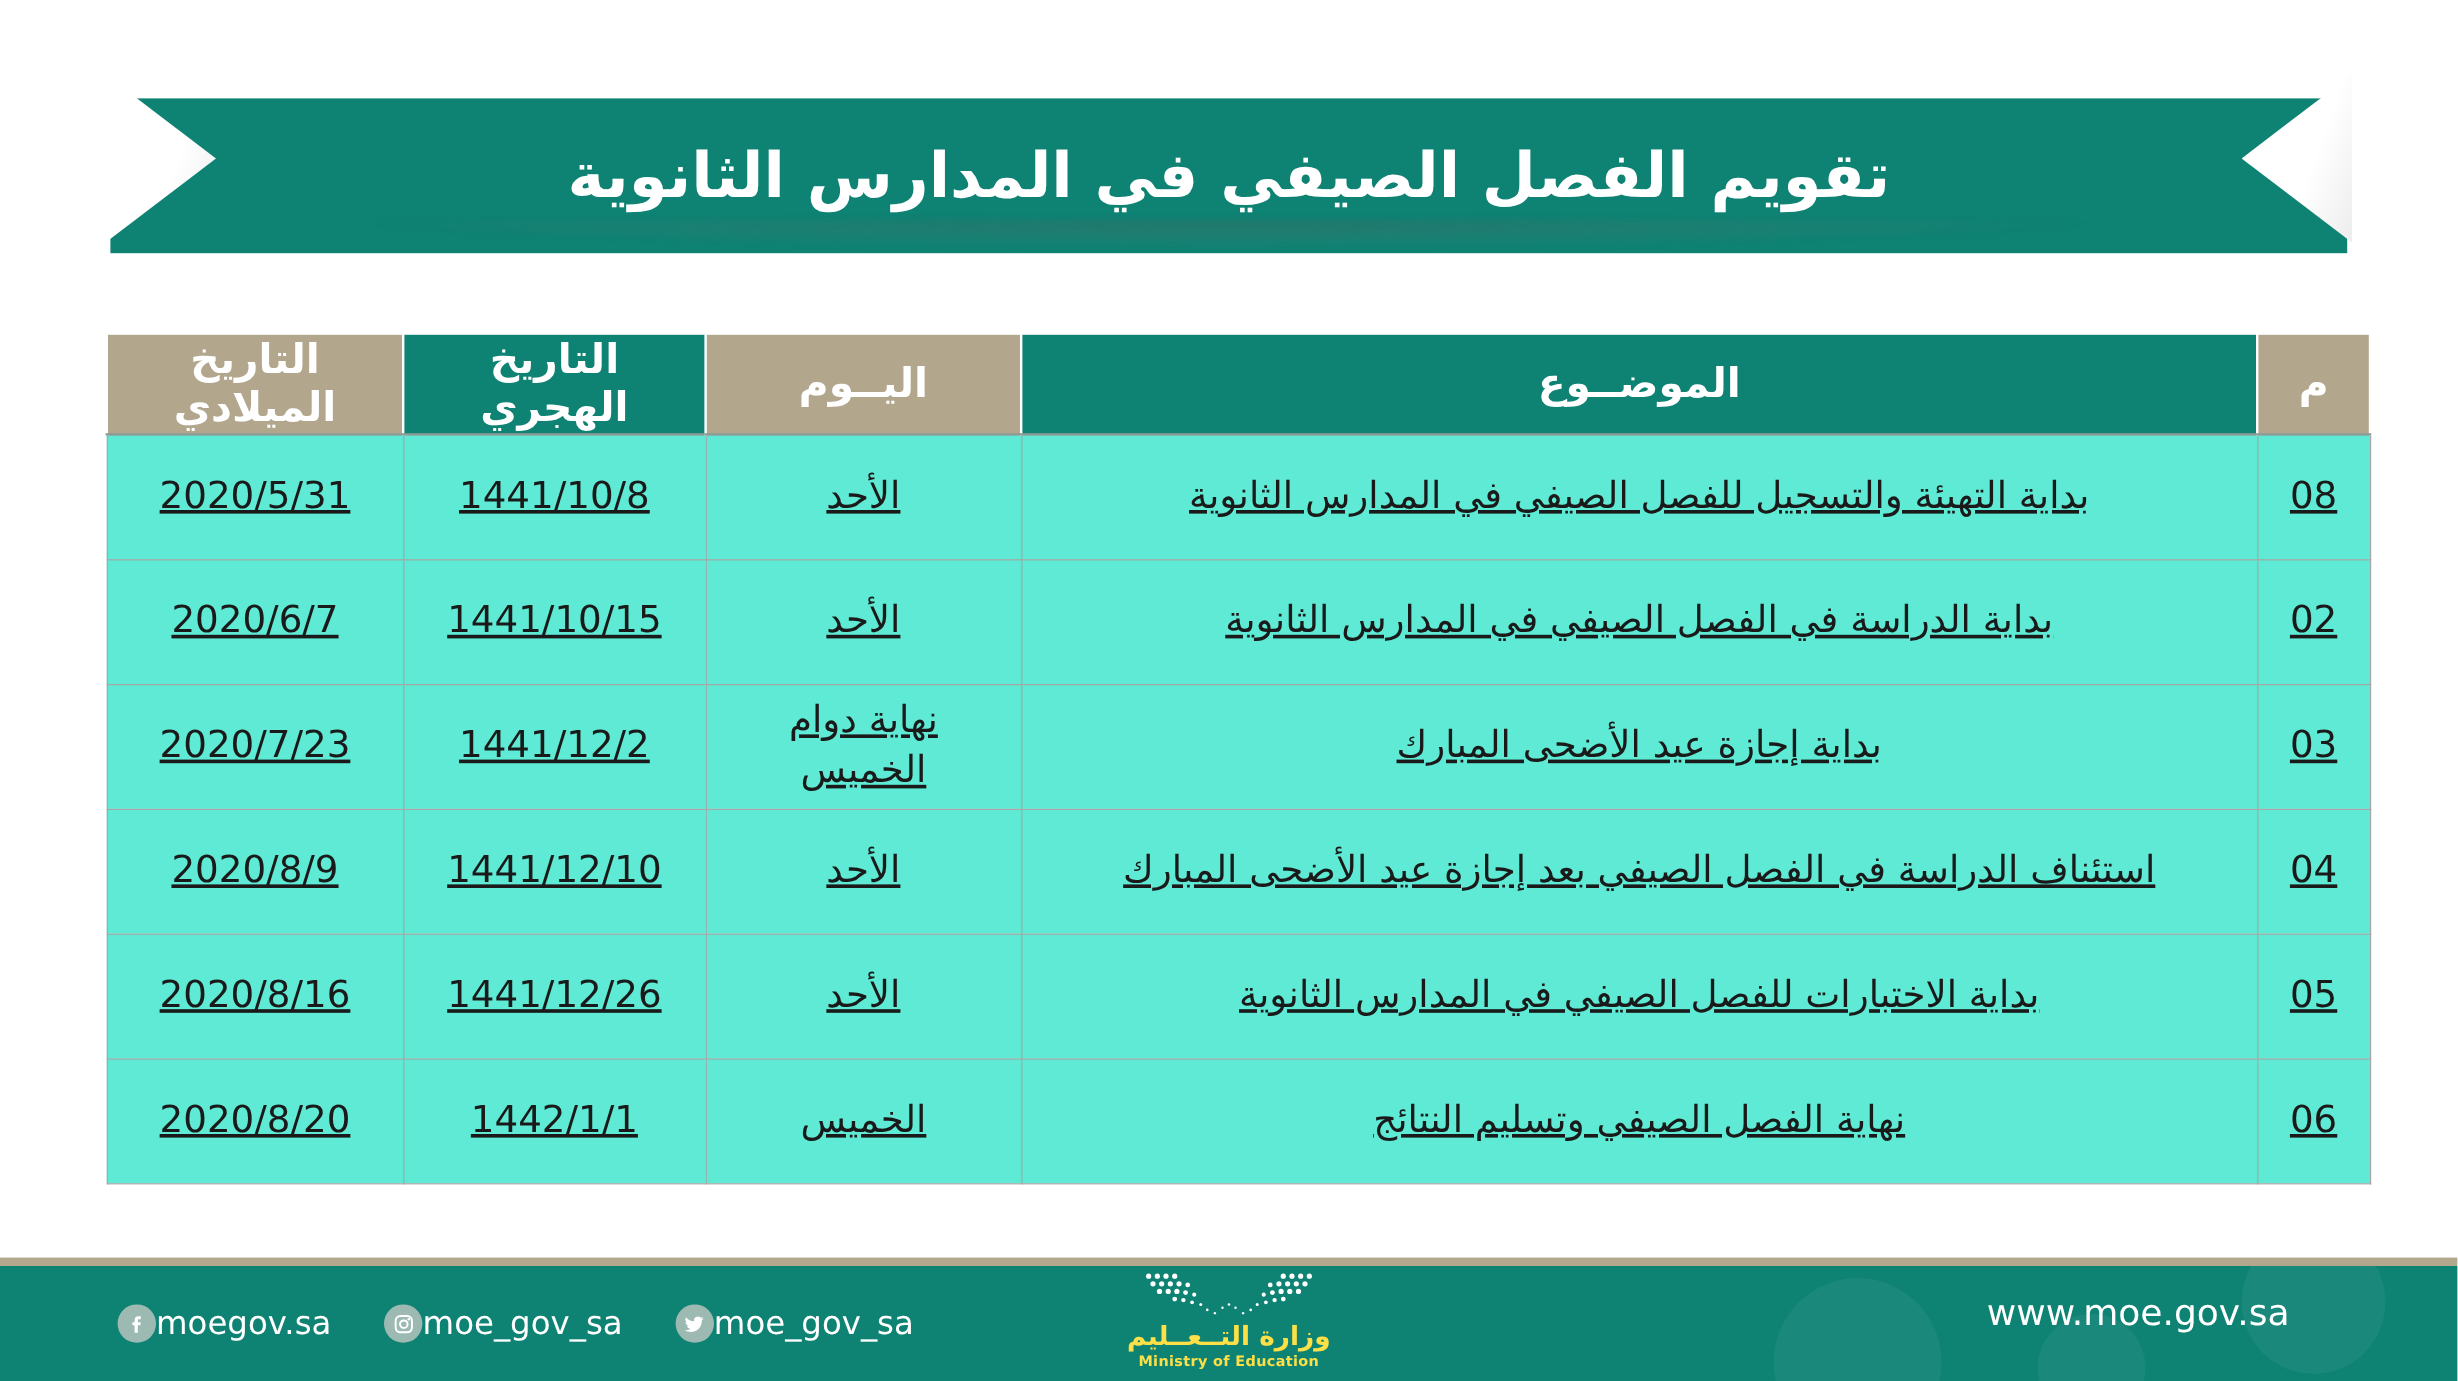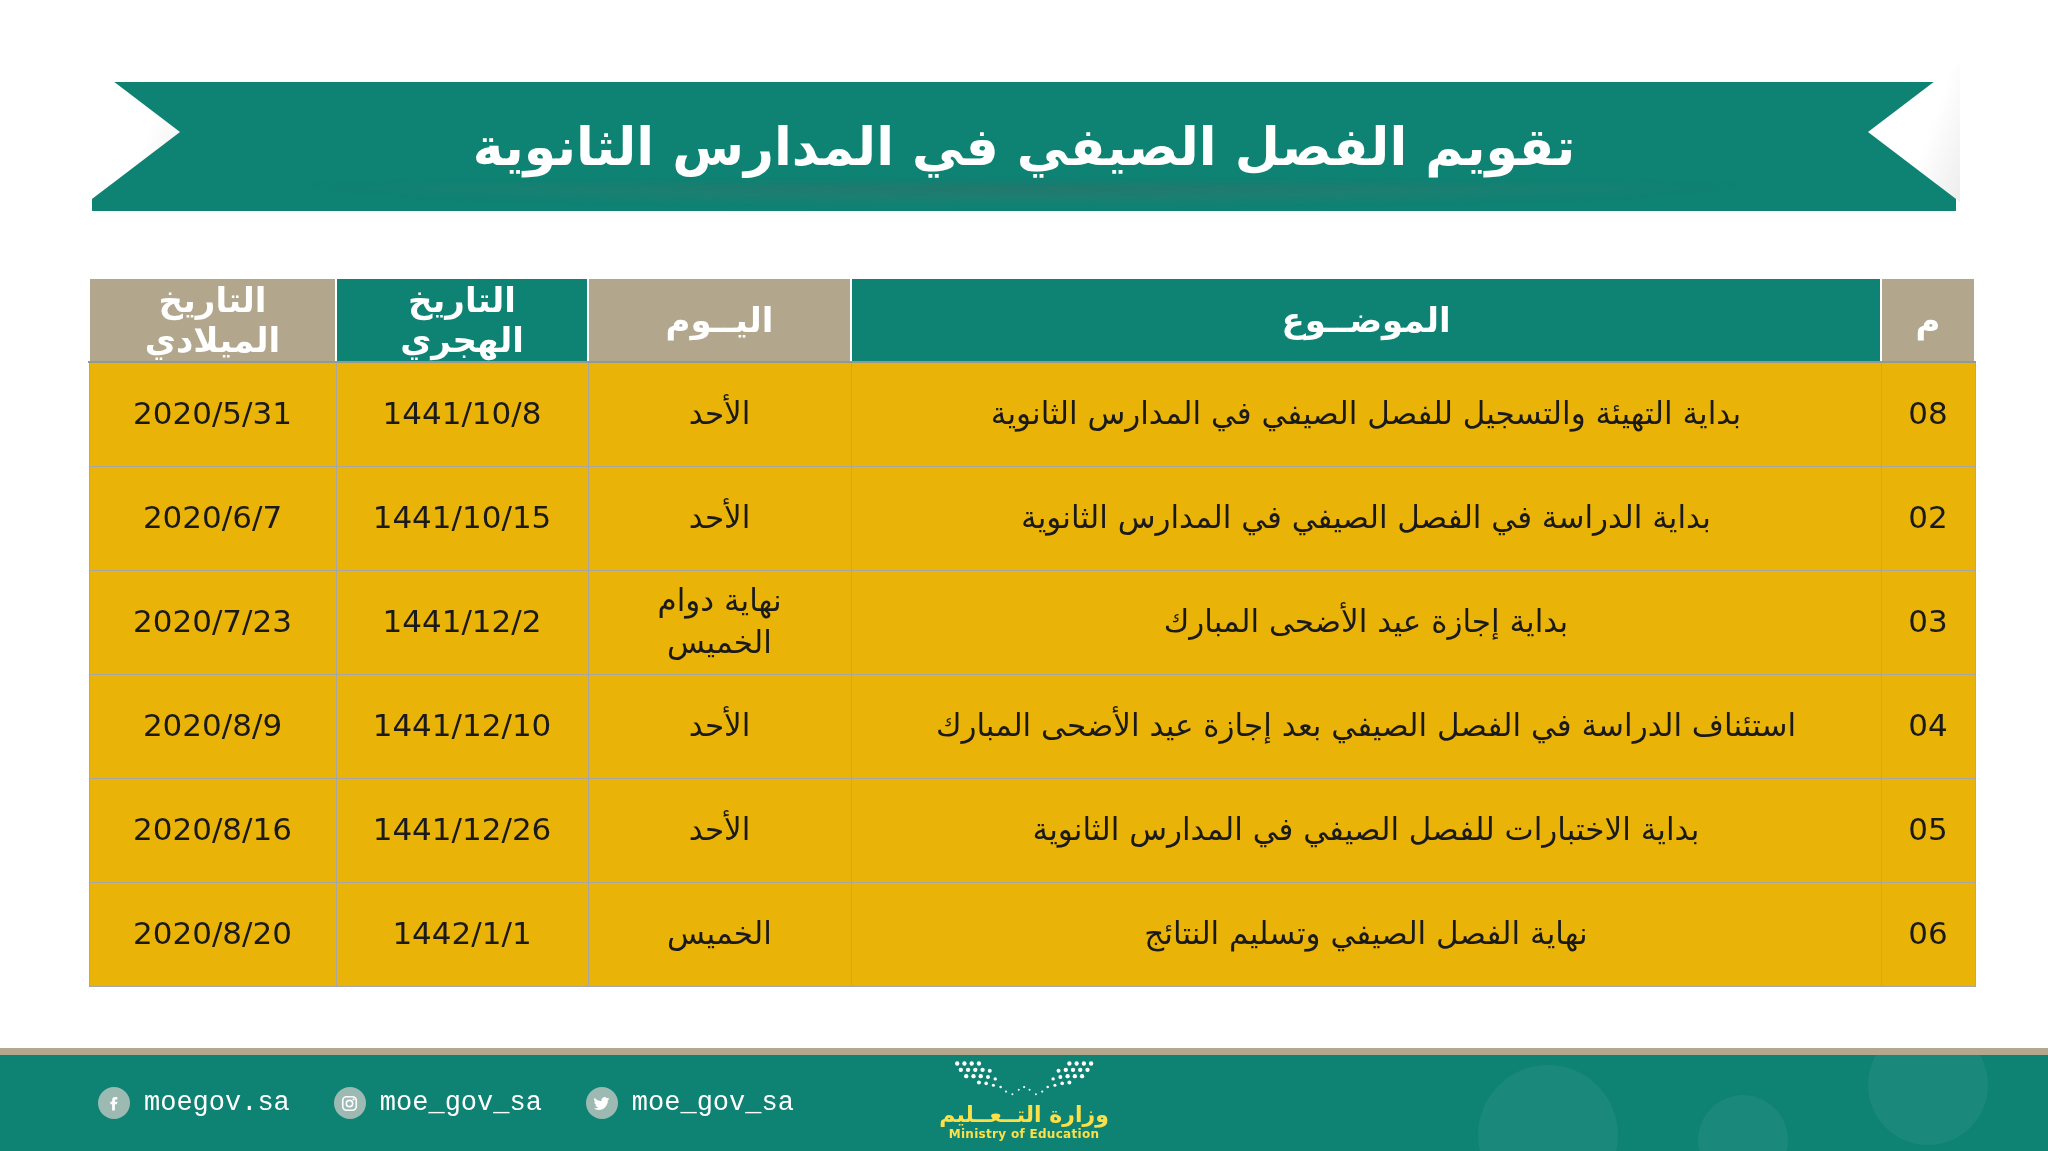--- a/index.html
+++ b/index.html
@@ -43,23 +43,24 @@
     direction:rtl; text-align:center;
   }
   .cal th {
     height:84px; font-size:34px; font-weight:bold; color:#ffffff;
     border:2px solid #ffffff; border-bottom:2px solid #8f9996;
     padding:0 8px;
   }
   .cal .th-tan  { background:#b2a78d; }
   .cal .th-teal { background:#0e8273;margin-top:25px; }
   .cal td {
-    height:104px; background:#eab308; color:#1a1a1a;
+    height:104px; background:#5eead4; color:#1a1a1a;
     font-size:31px; border:1px solid #a6a6a6; padding:0 14px;
     line-height:1.35;
+    text-decoration:underline;
   }
   .cal td.ltr { direction:ltr; }
   .cal td.day { font-size:31px; }
 
   
   .footer-tan {
     position:absolute; left:0; right:0; top:1048px; height:7px;
     background:#b3a88e;
   }
   .footer {
@@ -68,21 +69,21 @@
   }
   .blob { position:absolute; border-radius:50%; background:rgba(255,255,255,0.05); }
   .blob1 { width:120px; height:120px; right:60px;  top:-30px; }
   .blob2 { width:90px;  height:90px;  right:260px; top:40px;  }
   .blob3 { width:140px; height:140px; right:430px; top:10px;  }
 
   .soc-group {
     position:absolute; left:98px; top:0; height:100%;
     display:flex; align-items:center; gap:44px;
   }
-  .soc-item { display:flex; align-items:center; gap:14px; cursor:pointer;font-family:Liberation Mono, monospace; }
+  .soc-item { display:flex; align-items:center; cursor:pointer; }
   .soc-circle {
     width:32px; height:32px; border-radius:50%;
     background:#9dbab2; display:flex; align-items:center; justify-content:center;
     flex:0 0 auto;
   }
   .soc-label { font-size:27px; color:#ffffff; }
 
   .moe-logo {
     position:absolute; left:50%; transform:translateX(-50%); top:4px;
     text-align:center; color:#fde047;
@@ -250,13 +251,14 @@
         <circle cx="93" cy="39" r="1.1"></circle>
 
       <circle cx="74" cy="34" r="1.1"></circle>
         <circle cx="80" cy="31" r="1.2"></circle>
         <circle cx="86" cy="34" r="1.1"></circle>
     </svg>
     <div class="ar">وزارة التــعــليم</div>
     <div class="en">Ministry of Education</div>
   </div>
 
+  <div class="website">www.moe.gov.sa</div>
 </div>
 
 </body></html>

